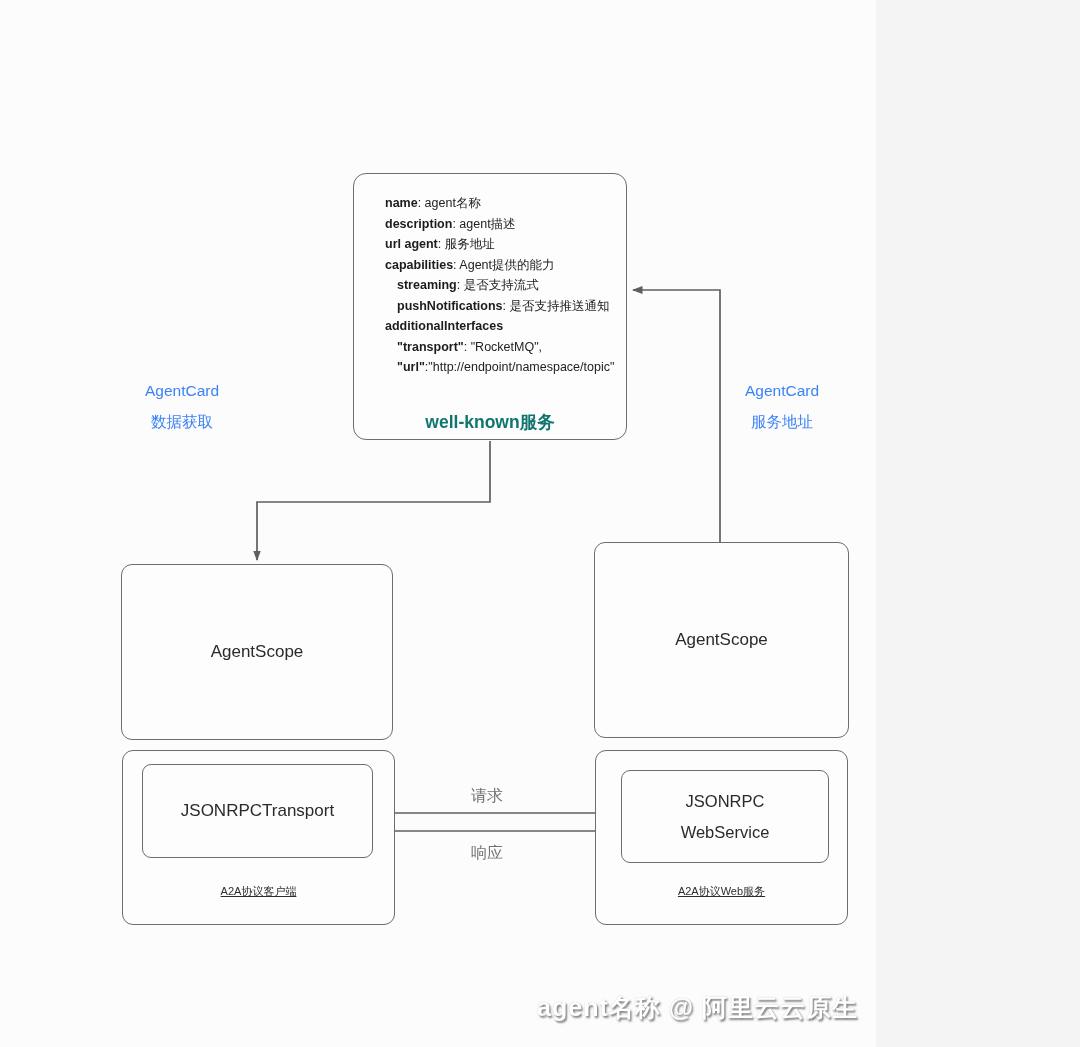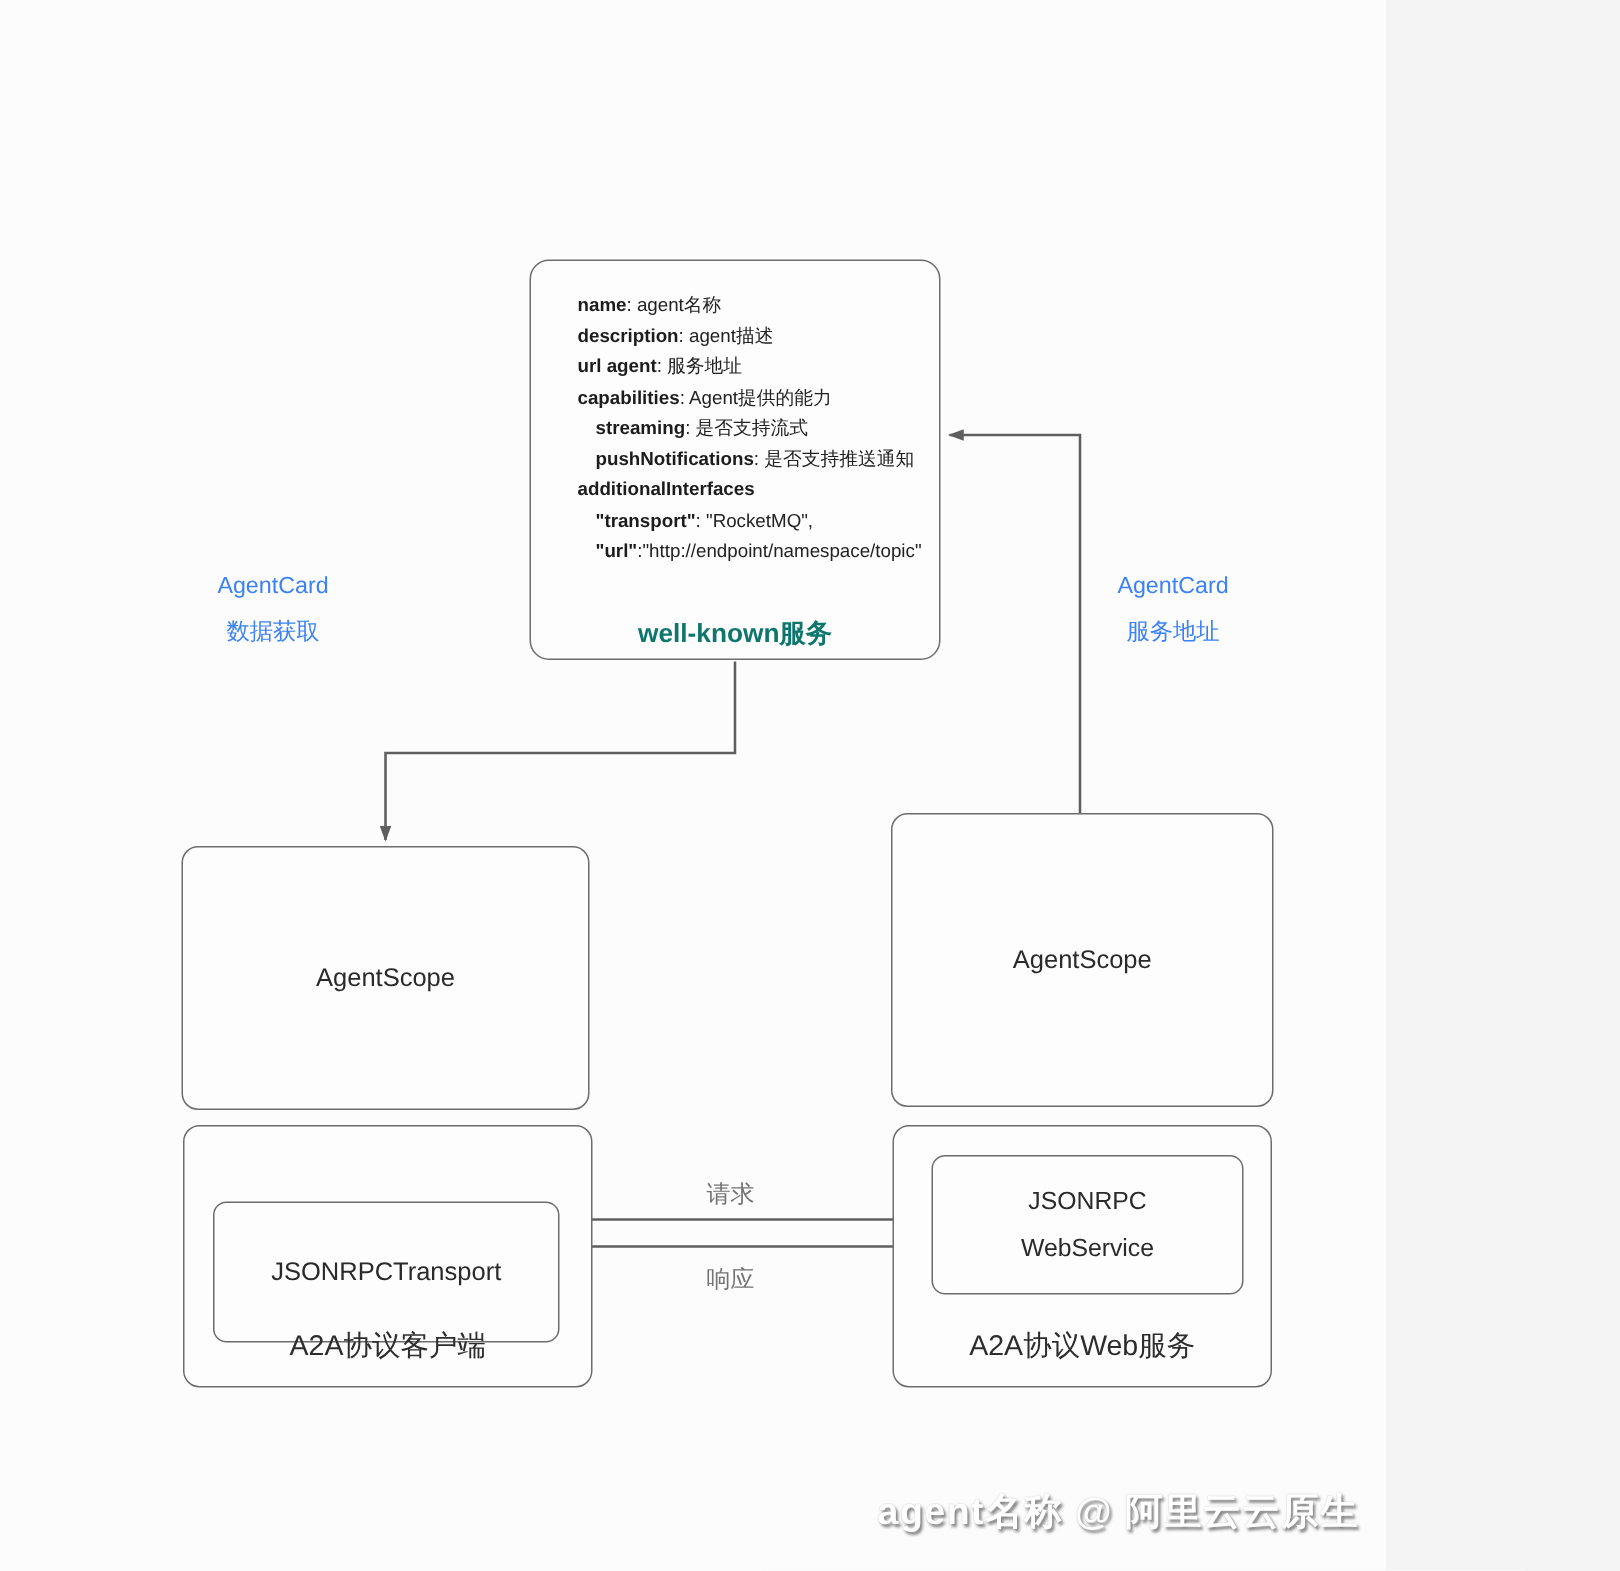--- a/index.html
+++ b/index.html
@@ -7,21 +7,20 @@
     font-family: "Liberation Sans", "DejaVu Sans", sans-serif;
     background: #f4f4f4;
   }
   .canvas {
     position: relative;
     width: 876px;
     height: 1047px;
     background: #fcfcfc;
     overflow: hidden;
     color: #2a2a2a;
-    padding-left: 48px;
   }
   .overlay {
     position: absolute;
     left: 0; top: 0;
     width: 1080px; height: 1047px;
     pointer-events: none;
   }
   .box {
     position: absolute;
     border: 1.6px solid #6d6d6d;
@@ -64,29 +63,30 @@
     line-height: 31px;
     color: #3b82f6;
   }
   .side-label-left  { left: 82px;  top: 375px; }
   .side-label-right { left: 682px; top: 375px; }
   
   .agentscope-left  { left: 121px; top: 564px; width: 272px; height: 176px; font-size: 17px; }
   .agentscope-right { left: 594px; top: 542px; width: 255px; height: 196px; font-size: 17px; }
   
   .client-outer { left: 122px; top: 750px; width: 273px; height: 175px; }
-  .client-inner { left: 142px; top: 764px; width: 231px; height: 94px; border-radius: 9px; font-size: 17px; margin-top: 37px; }
+  .client-inner { left: 142px; top: 764px; width: 231px; height: 94px; border-radius: 9px; font-size: 17px; }
   .server-outer { left: 595px; top: 750px; width: 253px; height: 175px; }
   .server-inner { left: 621px; top: 770px; width: 208px; height: 93px; border-radius: 9px; }
   .server-inner .inner-lines { text-align: center; font-size: 16.5px; line-height: 31px; }
   .outer-label {
     position: absolute;
     text-align: center;
-    font-size: 19px;
+    font-size: 11px;
     color: #2d2d2d;
+    text-decoration: underline;
   }
   .outer-label-client { left: 122px; top: 884px; width: 273px; }
   .outer-label-server { left: 595px; top: 884px; width: 253px; }
   
   .flow-label {
     position: absolute;
     width: 120px;
     text-align: center;
     font-size: 16px;
     color: #737373;

